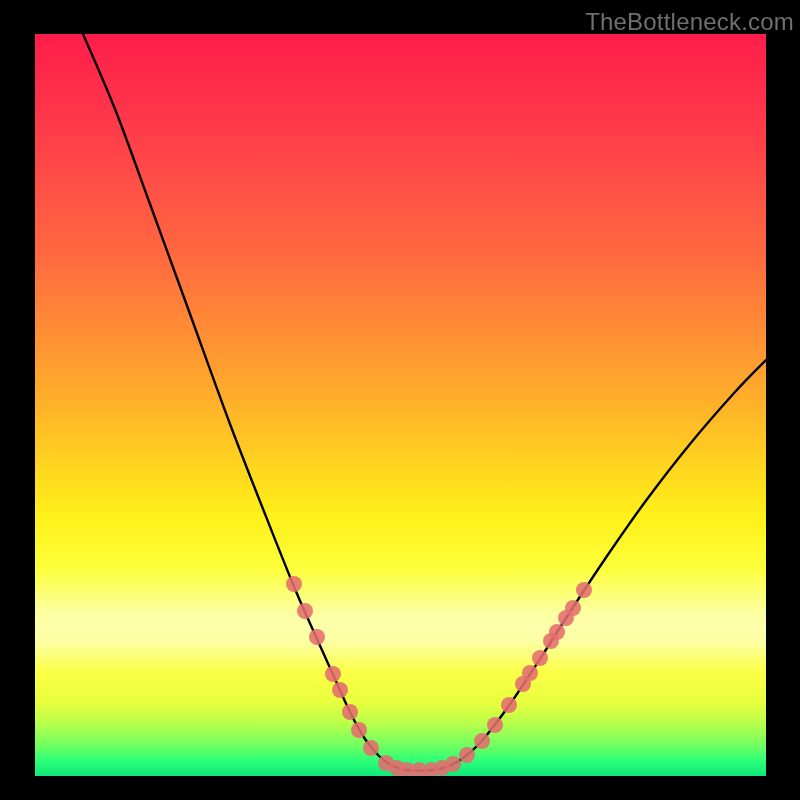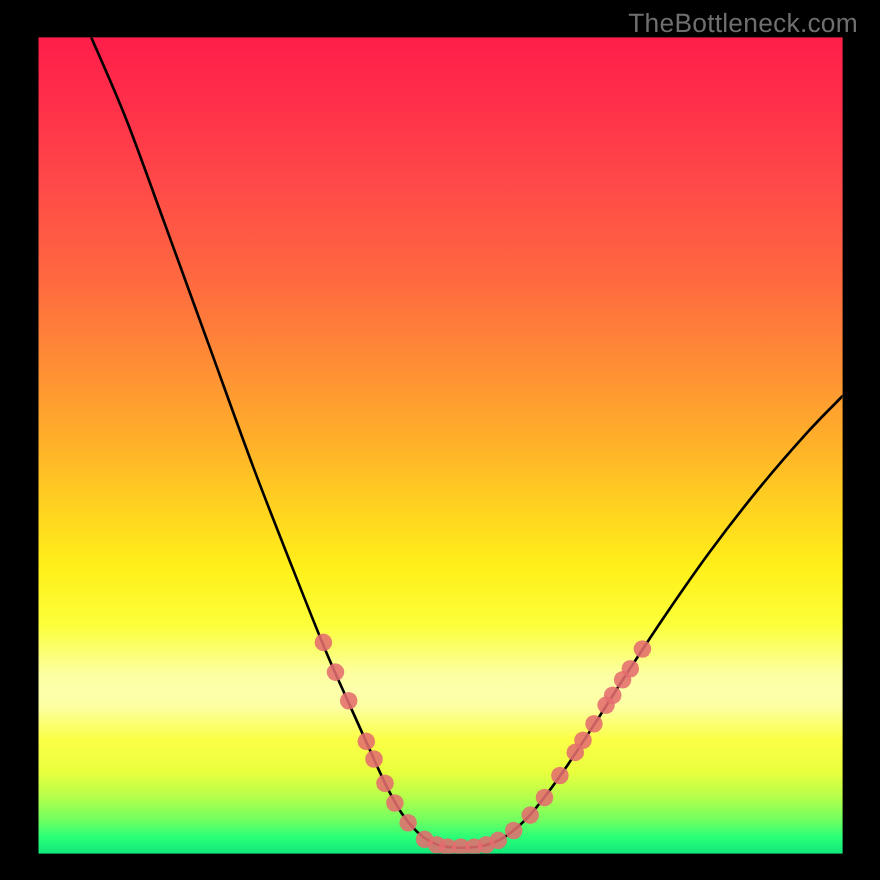--- a/index.html
+++ b/index.html
@@ -43,21 +43,21 @@
       #e9ff3e 90%,
       #b6ff4b 93%,
       #6dff62 96%,
       #2aff77 98%,
       #10e87a 100%
     );
   }
   .watermark {
     position: absolute;
     top: 8px;
-    right: 20px;
+    right: 6px;
     color: #6f6f70;
     font-size: 24px;
     font-weight: 400;
     letter-spacing: 0.2px;
     font-family: Arial, Helvetica, sans-serif;
   }
   svg.curve {
     position: absolute;
     left: 0;
     top: 0;

